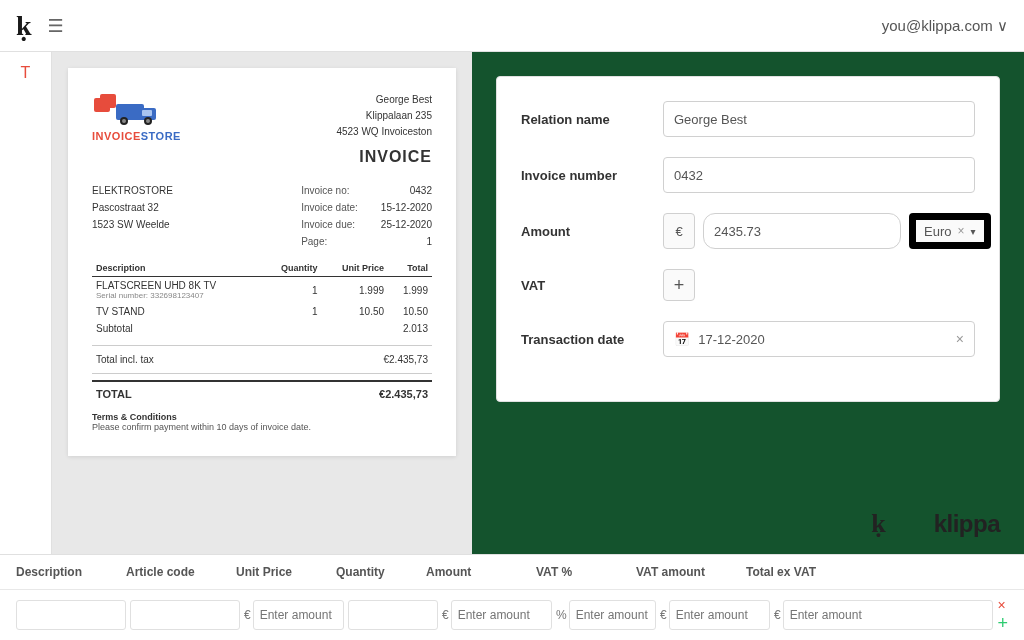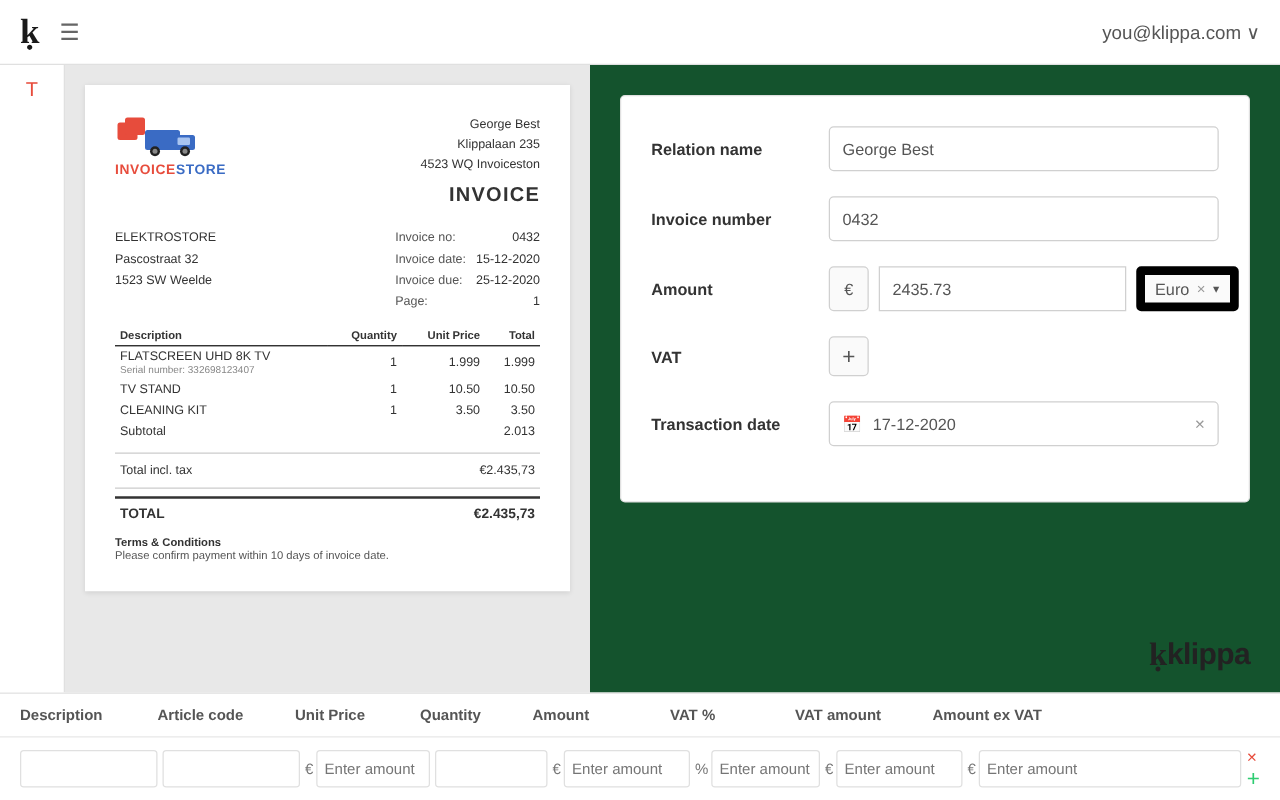--- a/index.html
+++ b/index.html
@@ -143,21 +143,21 @@
       width: 32px; height: 36px;
       border: 1px solid #d0d0d0;
       border-radius: 4px;
       display: flex; align-items: center; justify-content: center;
       font-size: 13px; color: #555;
       background: #fafafa;
     }
     .amount-input {
       flex: 1; height: 36px;
       border: 1px solid #d0d0d0;
-      border-radius: 0;
+      border-radius: 12px;
       padding: 0 10px; font-size: 13px; color: #555; outline: none;
     }
     .currency-select {
       height: 36px;
       border: 7px solid #000000;
       border-radius: 4px;
       padding: 0 8px;
       font-size: 13px;
       color: #555;
       background: #fafafa;
@@ -294,21 +294,21 @@
           <div class="inv-title">INVOICE</div>
         </div>
       </div>
 
       <div class="inv-info-row">
         <div class="inv-from">
           <div>ELEKTROSTORE</div>
           <div>Pascostraat 32</div>
           <div>1523 SW Weelde</div>
         </div>
-        <div style="display:flex; gap: 8px;">
+        <div style="display:flex; gap: 23px;">
           <div class="inv-meta inv-meta-left">
             <div>Invoice no:</div>
             <div>Invoice date:</div>
             <div>Invoice due:</div>
             <div>Page:</div>
           </div>
           <div class="inv-meta inv-meta-right">
             <div>0432</div>
             <div>15-12-2020</div>
             <div>25-12-2020</div>
@@ -336,26 +336,20 @@
             <td class="right">1.999</td>
             <td class="right">1.999</td>
           </tr>
           <tr>
             <td>TV STAND</td>
             <td class="right">1</td>
             <td class="right">10.50</td>
             <td class="right">10.50</td>
           </tr>
           <tr>
-            <td>CLEANING KIT</td>
-            <td class="right">1</td>
-            <td class="right">3.50</td>
-            <td class="right">3.50</td>
-          </tr>
-          <tr>
             <td>Subtotal</td>
             <td></td>
             <td></td>
             <td class="right">2.013</td>
           </tr>
         </tbody>
       </table>
 
       <hr class="inv-hr">
 
@@ -419,36 +413,36 @@
           <span>17-12-2020</span>
           <span class="date-x" style="margin-left:auto;">×</span>
         </div>
       </div>
 
     </div>
   </div>
 
   <div style="position:absolute; bottom:16px; right:24px; display:flex; align-items:center; gap:0;">
     <span style="font-size:26px; font-weight:900; color:#222; font-family:serif; line-height:1;">ḳ</span>
-    <span style="font-size:24px; font-weight:bold; color:#222; letter-spacing:-0.5px;">klippa</span>
+    <span style="font-size:24px; font-weight:bold; color:#222; letter-spacing:-0.5px;margin-left:48px;">klippa</span>
   </div>
 
 </div>
 
 <div class="bottom-table-area">
 
   <div class="bottom-table-header">
     <div class="col-desc">Description</div>
     <div class="col-article">Article code</div>
     <div class="col-uprice">Unit Price</div>
     <div class="col-qty">Quantity</div>
     <div class="col-amount">Amount</div>
     <div class="col-vat-pct">VAT %</div>
     <div class="col-vat-amt">VAT amount</div>
-    <div class="col-amt-ex">Amount ex VAT</div>
+    <div class="col-amt-ex">Total ex VAT</div>
   </div>
 
   <div class="bottom-table-row">
     <div class="col-desc">
       <input class="bt-input" type="text" style="">
     </div>
     <div class="col-article">
       <input class="bt-input" type="text" style="">
     </div>
     <div class="col-uprice">

